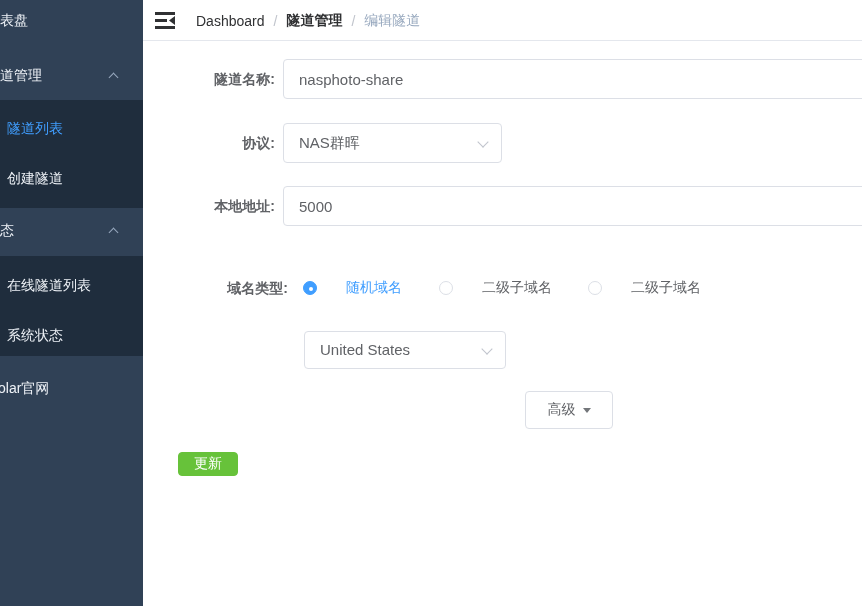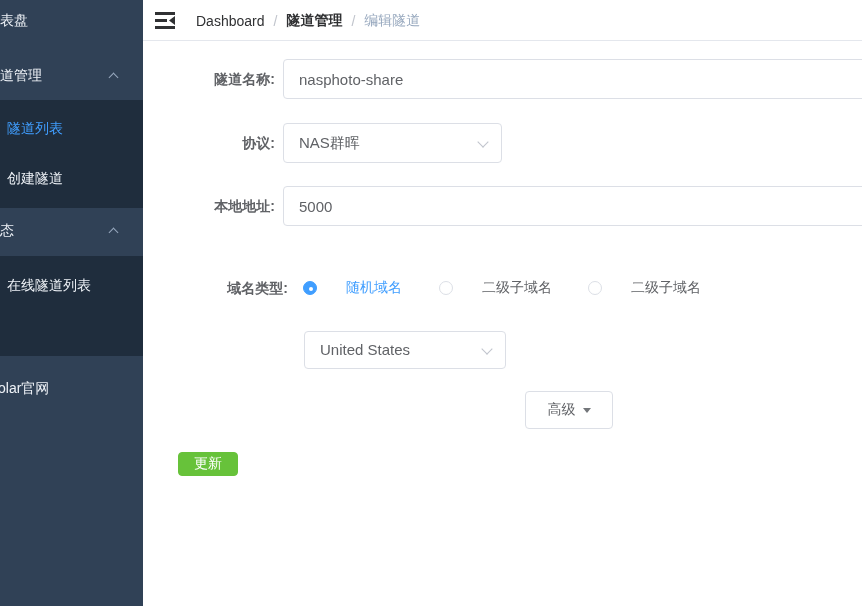--- a/index.html
+++ b/index.html
@@ -90,20 +90,23 @@
 
   <div class="side-item top" style="top:216px;">
     <span class="lbl">态</span>
     <span class="chev-up" style="top:13px;"></span>
   </div>
 
   <div class="side-item sub" style="top:271px;">
     <span class="lbl">在线隧道列表</span>
   </div>
 
+  <div class="side-item sub" style="top:321px;">
+    <span class="lbl">系统状态</span>
+  </div>
 
   <div class="side-item top" style="top:374px;">
     <span class="lbl" style="left:-2px;">olar官网</span>
   </div>
 </aside>
 
 <div class="main">
 
   <div class="topbar">
     <svg class="hamburger" viewBox="0 0 20 17">

